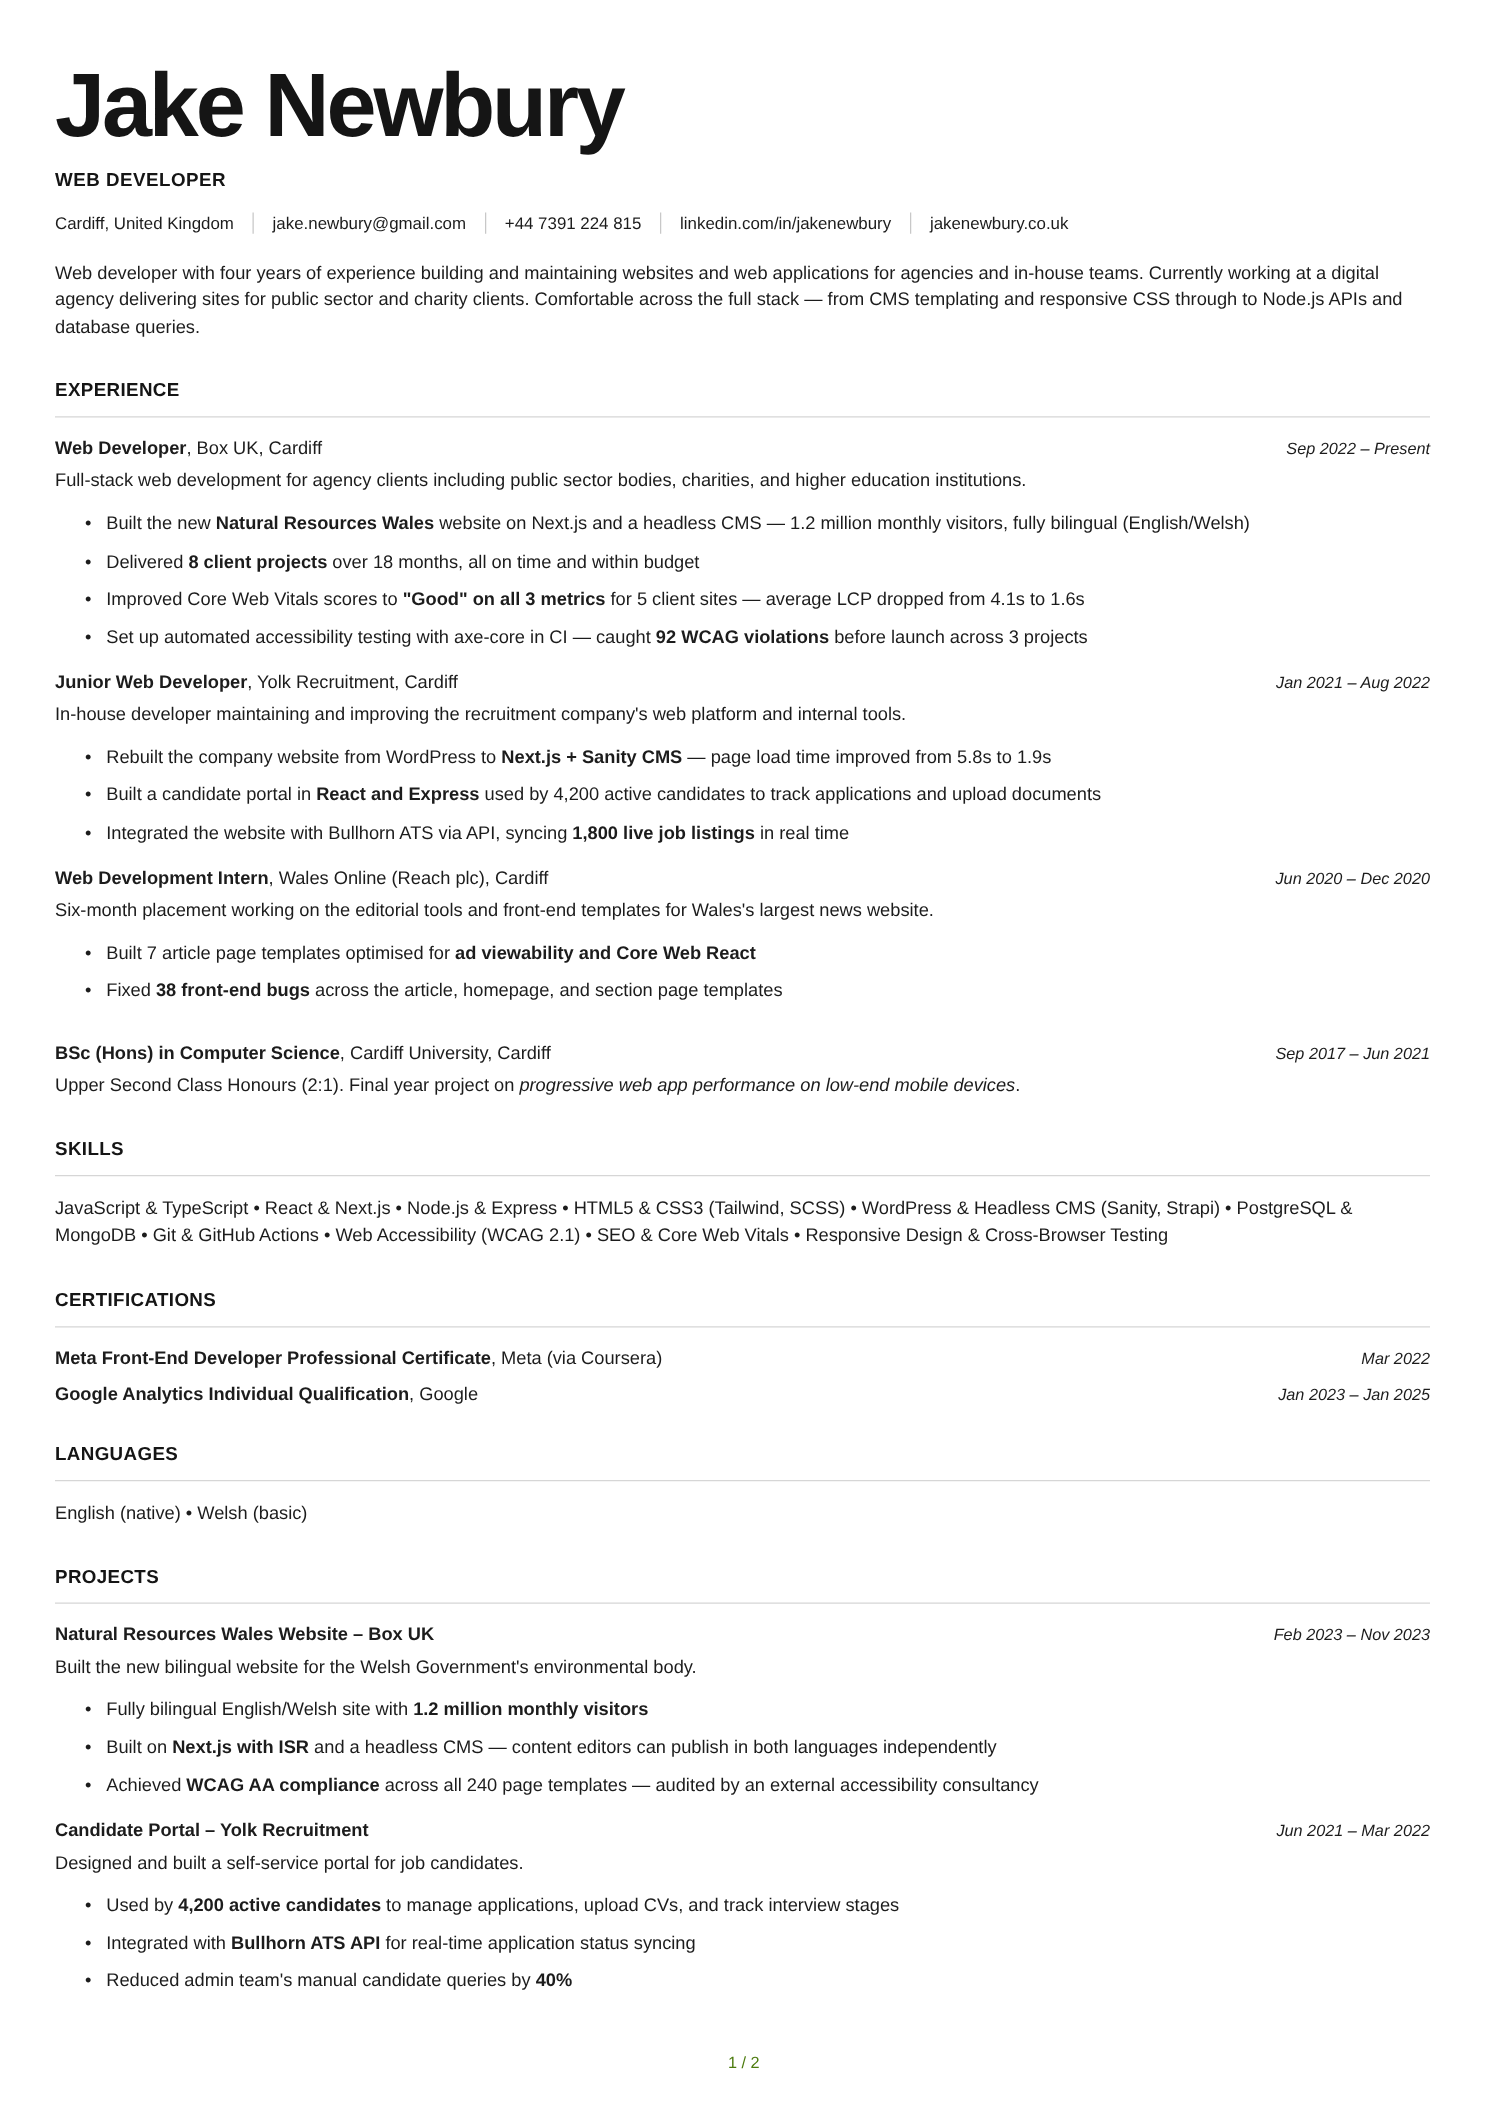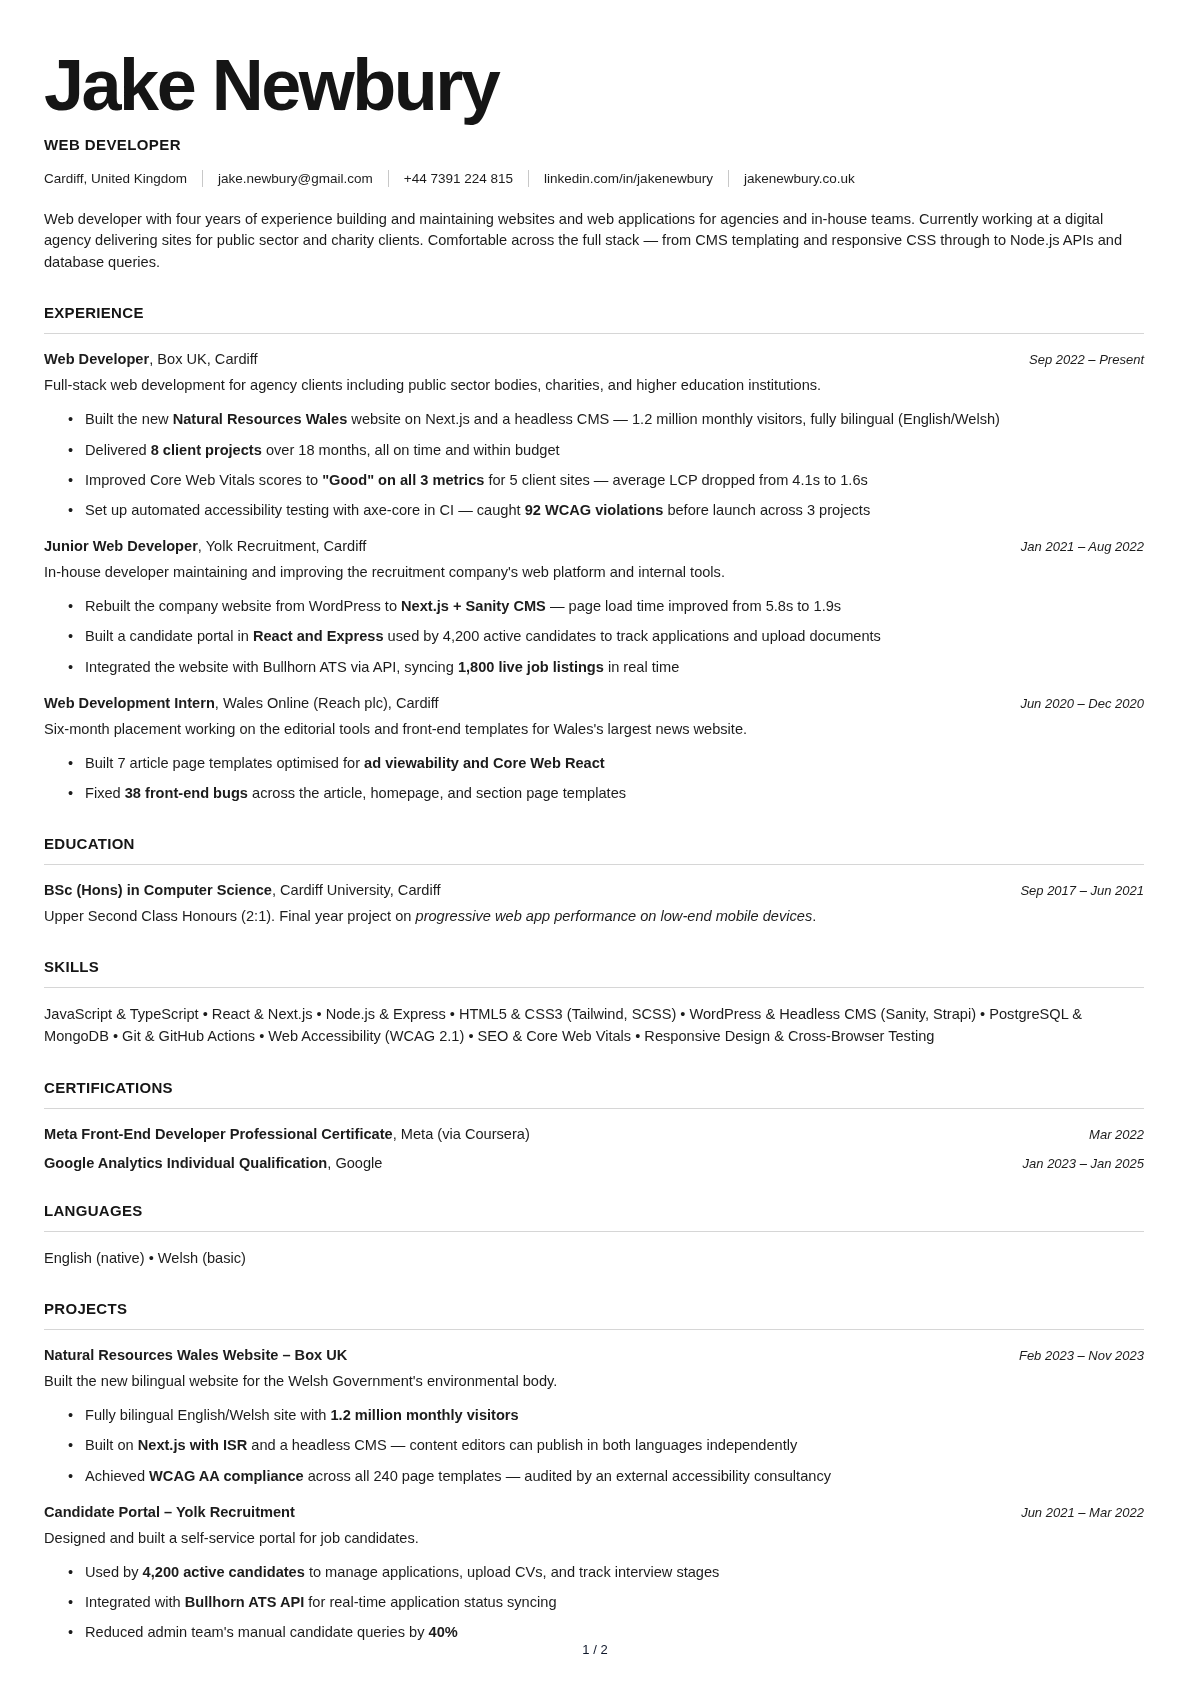--- a/index.html
+++ b/index.html
@@ -105,21 +105,21 @@
     line-height: 1.48;
   }
   
   .footer {
     position: absolute;
     bottom: 26px;
     left: 0;
     width: 100%;
     text-align: center;
     font-size: 13px;
-    color: #0f172a;
+    color: #4d7c0f;
   }
 </style>
 </head>
 <body>
 
 <div class="page">
 
   <div>
     <h1 class="name">Jake Newbury</h1>
     <div class="job-title">WEB DEVELOPER</div>
@@ -174,21 +174,20 @@
       </div>
       <div class="entry-desc">Six-month placement working on the editorial tools and front-end templates for Wales's largest news website.</div>
       <ul class="bullets">
         <li><span>Built 7 article page templates optimised for </span><span style="font-weight: 700;">ad viewability and Core Web React</span></li>
         <li><span>Fixed </span><span style="font-weight: 700;">38 front-end bugs</span><span> across the article, homepage, and section page templates</span></li>
       </ul>
     </div>
   </div>
 
   <div class="section">
-    <div class="section-heading">EDUCATION</div>
     <div class="entry">
       <div class="entry-head">
         <div class="entry-title"><span class="bold">BSc (Hons) in Computer Science</span><span>, Cardiff University, Cardiff</span></div>
         <div class="entry-date">Sep 2017 – Jun 2021</div>
       </div>
       <div class="entry-desc"><span>Upper Second Class Honours (2:1). Final year project on </span><span style="font-style: italic;">progressive web app performance on low-end mobile devices</span><span>.</span></div>
     </div>
   </div>
 
   <div class="section">

